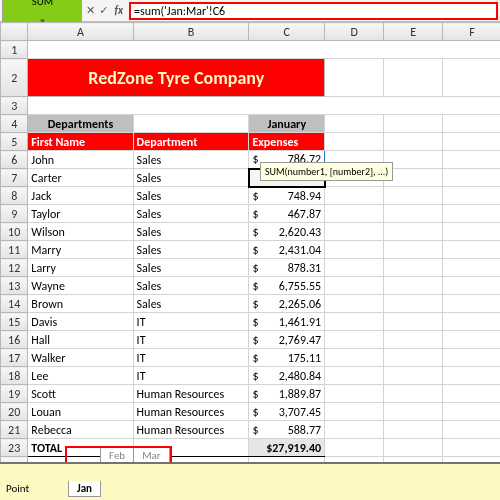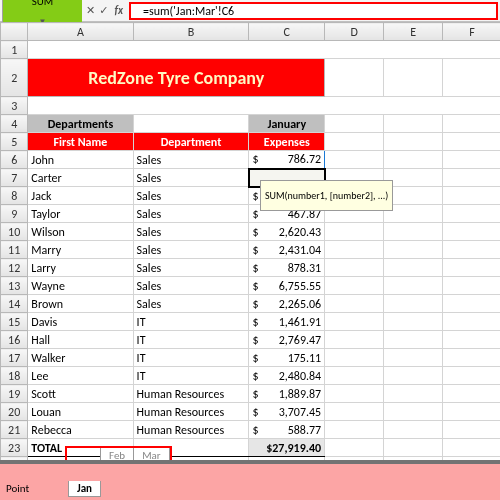--- a/index.html
+++ b/index.html
@@ -42,21 +42,21 @@
     font-size: 11px;
     color: #444;
     padding: 0 2px;
   }
   .formula {
     flex: 1;
     background: #fff;
     border: 2px solid #f00;
     height: 18px;
     font-size: 12px;
-    padding: 0 12px;
+    padding: 0 3px;
     display: flex;
     align-items: center;
   }
   .sheet { position: relative; }
   table { border-collapse: collapse; table-layout: fixed; width: 502px; }
   th, td {
     border: 1px solid #d4d4d4;
     height: 18px;
     font-size: 12px;
     padding: 0 3px;
@@ -90,38 +90,38 @@
   .subhead td {
     background: #bfbfbf;
     font-weight: bold;
     text-align: center;
     height: 16px;
   }
   .colhead td {
     background: #ff0000;
     color: #fff;
     font-weight: bold;
-    text-align: center;
+    text-align: left;
   }
   .data td { text-align: left; }
   .exp { text-align: left; position: relative; }
   .exp .d { float: left; }
   .exp .v { float: right; }
   .active { border: 2px solid #000 !important; background: #f5f5f0; }
   .rangehl { border: 1px solid #1a7ad6 !important; }
   .total td { font-weight: bold; border-top: 1px solid #000; border-bottom: 1px solid #000; }
   .total .exp { background: #e6e6e6; }
   .tooltip {
     position: absolute;
     left: 260px;
-    top: 158px;
+    top: 140px;
     border: 1px solid #999;
     background: #ffffe1;
     font-size: 10px;
-    padding: 8px 4px;
+    padding: 2px 4px;
     z-index: 10;
     white-space: nowrap;
   }
   .tabbar {
     position: absolute;
     bottom: 18px;
     left: 0; right: 0;
     height: 20px;
     border-top: 1px solid #aaa;
     display: flex;
@@ -150,22 +150,22 @@
     padding: 1px 8px;
     background: #fff;
     border: 1px solid #999;
     border-top: none;
     margin-left: 2px;
   }
   .status {
     position: absolute;
     bottom: 0; left: 0; right: 0;
     height: 18px;
-    background: #fca5a5;
-    border-top: 4px solid #737373;
+    background: #fef9c3;
+    border-top: 2px solid #737373;
     font-size: 11px;
     padding: 18px 6px;
   }
 </style>
 </head>
 <body>
 
 <div class="topbar">
   <div class="namebox">
     <span>SUM</span>

